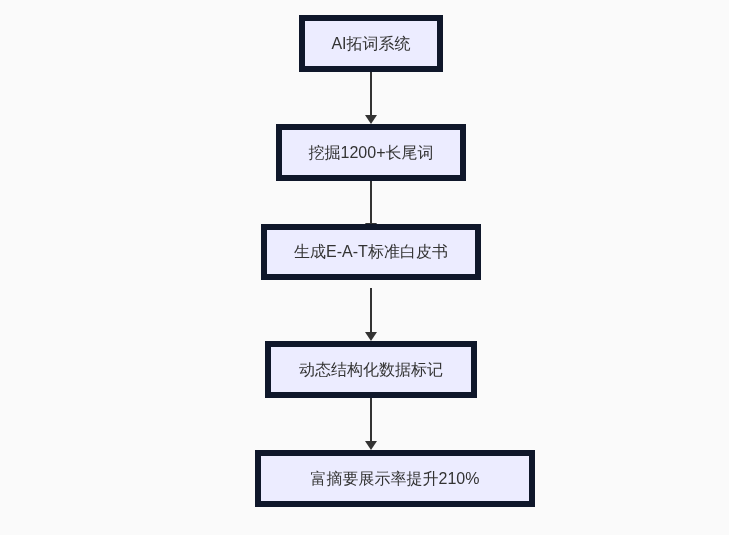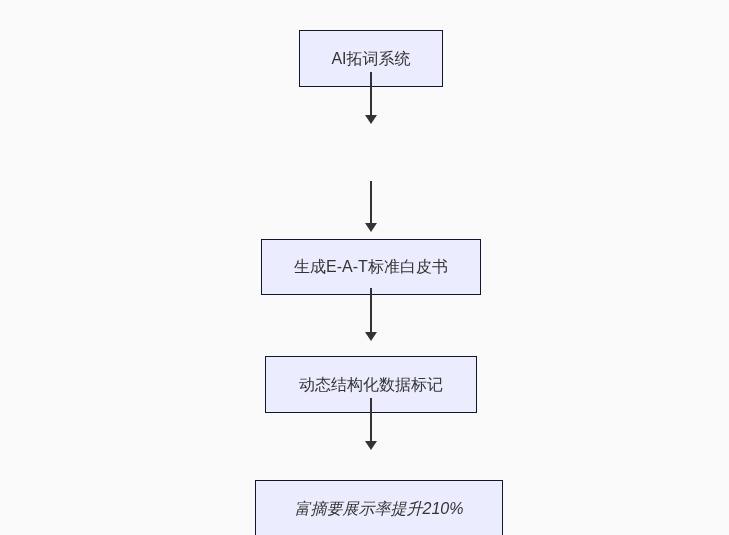--- a/index.html
+++ b/index.html
@@ -13,36 +13,35 @@
     position: relative;
     width: 729px;
     height: 535px;
     background: #fafafa;
     overflow: hidden;
   }
   .flow-node {
     position: absolute;
     box-sizing: border-box;
     background: #ECECFF;
-    border: 1px solid #0f172a;
+    border: 6px solid #0f172a;
     color: #333333;
     font-size: 16px;
     display: flex;
     align-items: center;
     justify-content: center;
     text-align: center;
     line-height: 1.2;
     white-space: nowrap;
-    margin-top: 15px;
   }
   .node-1 { left: 299px; top: 15px;  width: 144px; height: 57px; }
   .node-2 { left: 276px; top: 124px; width: 190px; height: 57px; }
   .node-3 { left: 261px; top: 224px; width: 220px; height: 56px; }
   .node-4 { left: 265px; top: 341px; width: 212px; height: 57px; }
-  .node-5 { left: 255px; top: 465px; width: 248px; height: 57px; font-style: italic; }
+  .node-5 { left: 255px; top: 450px; width: 280px; height: 57px; }
 
   .flow-arrow {
     position: absolute;
     left: 365px;            
     width: 12px;
     display: flex;
     flex-direction: column;
     align-items: center;
   }
   .arrow-1 { top: 72px;  height: 52px; }
@@ -70,20 +69,23 @@
 
   <div class="flow-node node-1">
     <span>AI拓词系统</span>
   </div>
 
   <div class="flow-arrow arrow-1">
     <div class="arrow-line"></div>
     <div class="arrow-head"></div>
   </div>
 
+  <div class="flow-node node-2">
+    <span>挖掘1200+长尾词</span>
+  </div>
 
   <div class="flow-arrow arrow-2">
     <div class="arrow-line"></div>
     <div class="arrow-head"></div>
   </div>
 
   <div class="flow-node node-3">
     <span>生成E-A-T标准白皮书</span>
   </div>
 

